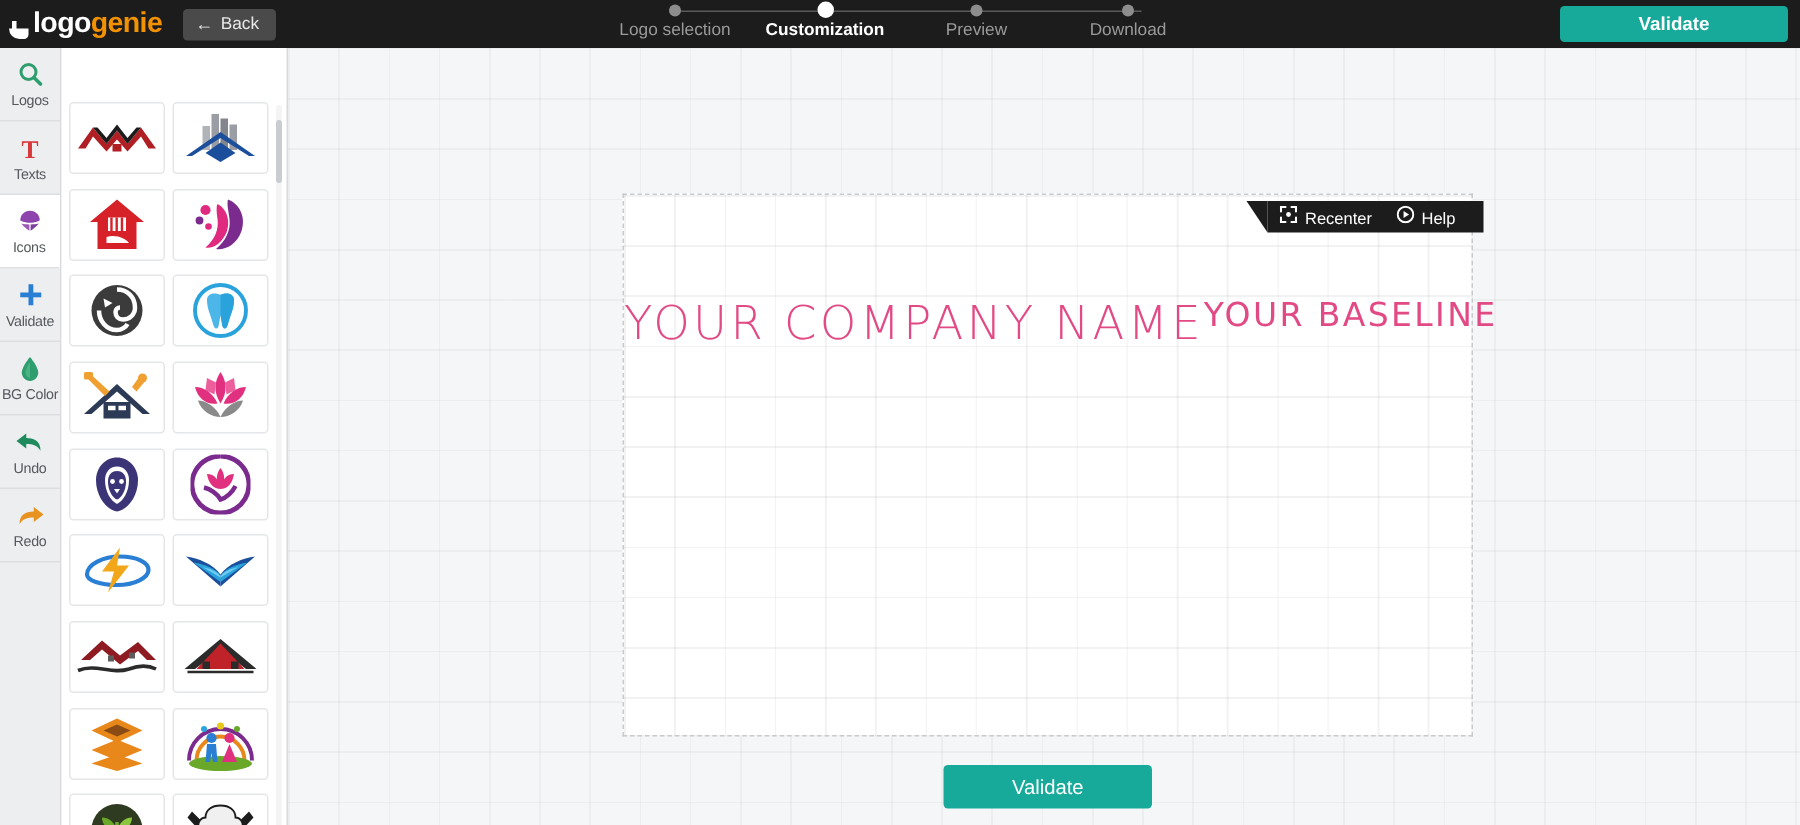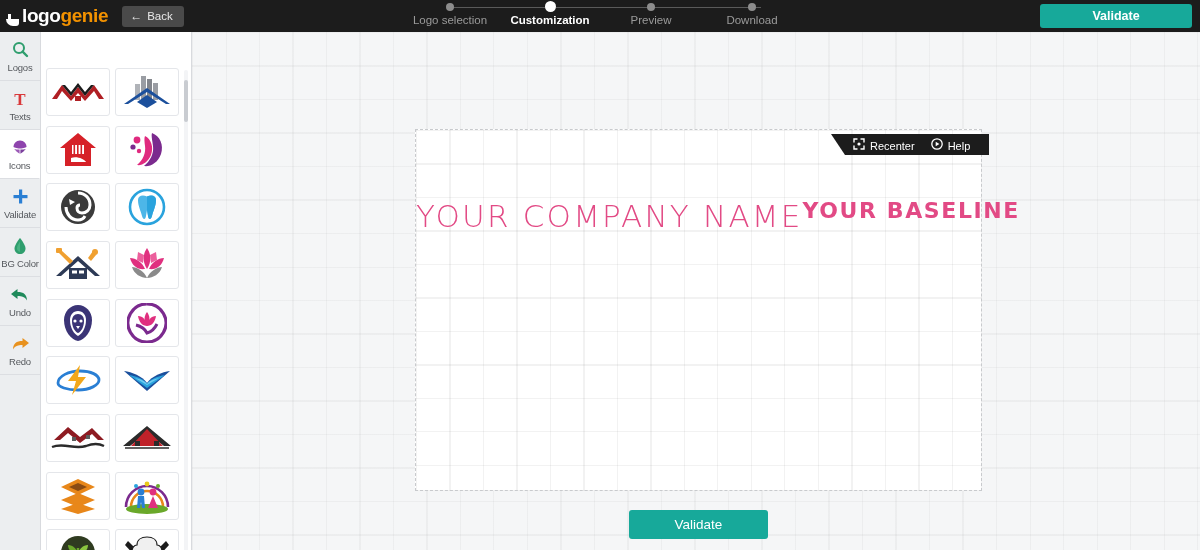--- a/index.html
+++ b/index.html
@@ -229,21 +229,21 @@
     font-family: "DejaVu Sans", sans-serif;
     font-weight: 300;
     white-space: nowrap;
   }
   #baseline {
     margin-top: 2px;
     font-size: 22px;
     color: #e24a85;
     letter-spacing: 1.6px;
     font-family: "DejaVu Sans", sans-serif;
-    font-weight: 700;
+    font-weight: 400;
     white-space: nowrap;
     text-align: center;
   }
 
   #validate-bottom {
     position: absolute; left: 437px; top: 478px;
     width: 139px; height: 29px;
     background: #17a99a;
     border: none; border-radius: 3px;
     color: #ffffff; font-size: 13.5px;

